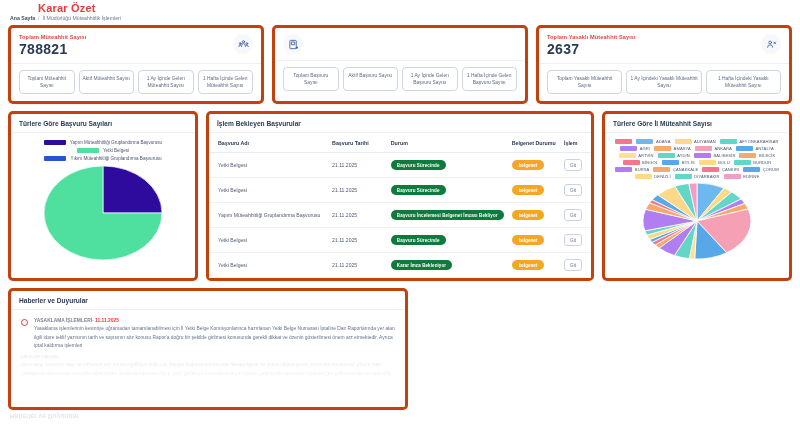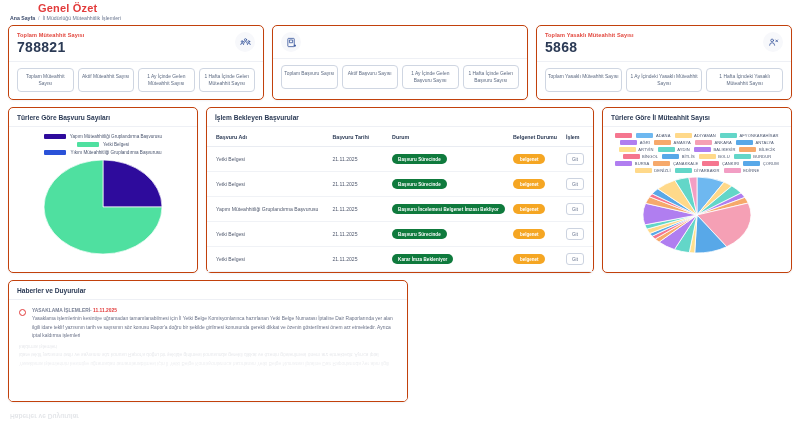--- a/index.html
+++ b/index.html
@@ -17,21 +17,21 @@
     font-size: 11px; font-weight: bold; color: #e23b3b;
     letter-spacing: .2px; margin-left: 28px;
   }
   .crumbs { font-size: 5.2px; color: #5a6a8a; margin-top: 1px; display: flex; gap: 3px; align-items: center; }
   .crumbs .c-home { font-weight: bold; color: #3b4a6b; }
   .crumbs .c-sep { color: #9aa6bd; }
   .crumbs .c-cur { color: #6b7790; }
 
   
   .card {
-    background: #fff; border: 1px solid #c2410c; border-radius: 5px;
+    background: #fff; border: 3px solid #c2410c; border-radius: 5px;
     box-shadow: 0 1px 2px rgba(30,40,70,.05);
   }
 
   
   .stat-row { display: flex; gap: 8px; padding: 0 8px; margin-top: 2px; }
   .stat-card { flex: 1 1 0; min-width: 0; padding: 6px 8px 7px; }
   .stat-top { display: flex; align-items: flex-start; justify-content: space-between; }
   .stat-label { font-size: 5.6px; font-weight: bold; color: #e2483f; letter-spacing: .1px; }
   .stat-value { font-size: 14px; font-weight: bold; color: #2b3a55; letter-spacing: .3px; margin-top: 1px; }
   .stat-icon {
@@ -130,21 +130,21 @@
   .ghost-title {
     position: absolute; left: 10px; bottom: 4px;
     font-size: 6.6px; font-weight: bold; color: #2b3a55;
     opacity: .13; transform: scaleY(-1);
   }
 </style>
 </head>
 <body>
 
 <div class="page-head">
-  <div class="page-title">Genel Özet</div>
+  <div class="page-title">Karar Özet</div>
   <div class="crumbs">
     <span class="c-home">Ana Sayfa</span>
     <span class="c-sep">/</span>
     <span class="c-cur">İl Müdürlüğü Müteahhitlik İşlemleri</span>
   </div>
 </div>
 
 <div class="stat-row">
 
   <div class="card stat-card">
@@ -189,21 +189,21 @@
       <div class="chip">Aktif Başvuru Sayısı</div>
       <div class="chip">1 Ay İçinde Gelen Başvuru Sayısı</div>
       <div class="chip">1 Hafta İçinde Gelen Başvuru Sayısı</div>
     </div>
   </div>
 
   <div class="card stat-card">
     <div class="stat-top">
       <div>
         <div class="stat-label">Toplam Yasaklı Müteahhit Sayısı</div>
-        <div class="stat-value">5868</div>
+        <div class="stat-value">2637</div>
       </div>
       <div class="stat-icon">
         <svg viewBox="0 0 24 24" fill="none" stroke="#3d5a9e" stroke-width="1.8" stroke-linecap="round" stroke-linejoin="round">
           <circle cx="9" cy="7.5" r="3"></circle>
             <path d="M3.5 18a5.5 5.5 0 0 1 11 0"></path>
           <path d="M17 6.5l4 4M21 6.5l-4 4"></path>
         </svg>
       </div>
     </div>
     <div class="stat-sep"></div>

